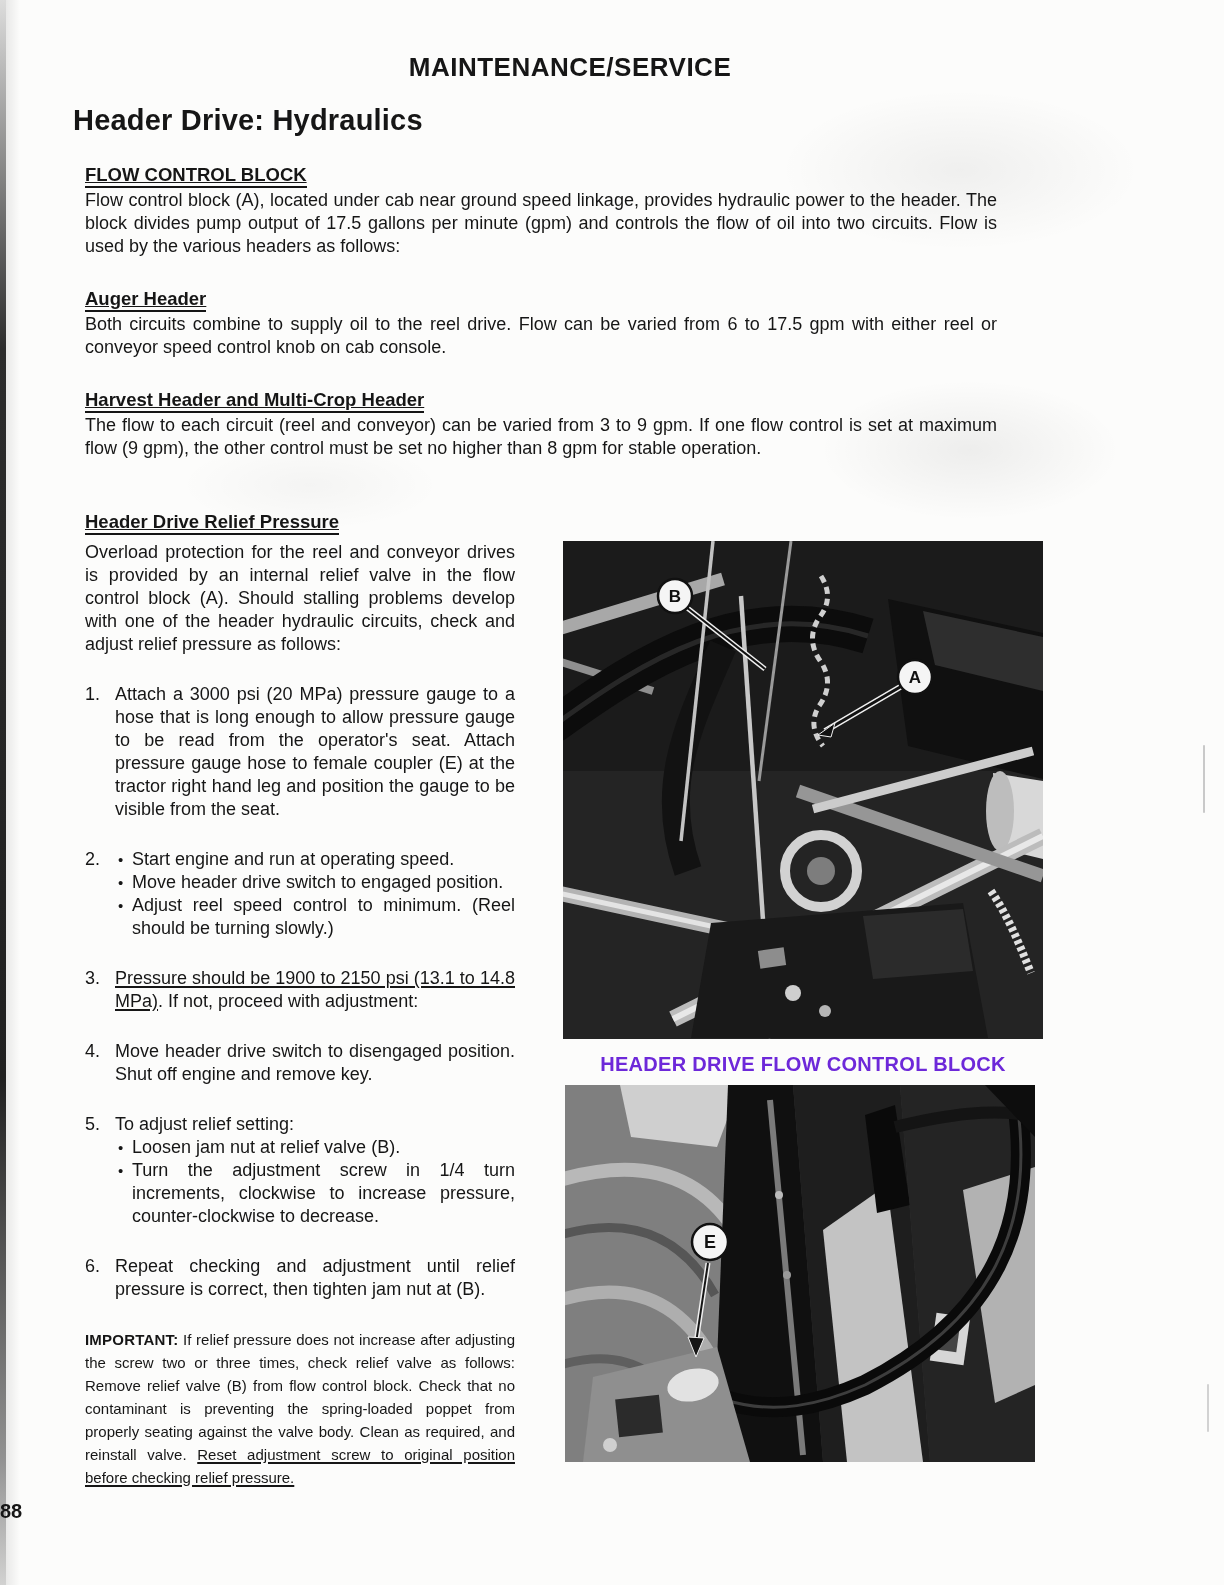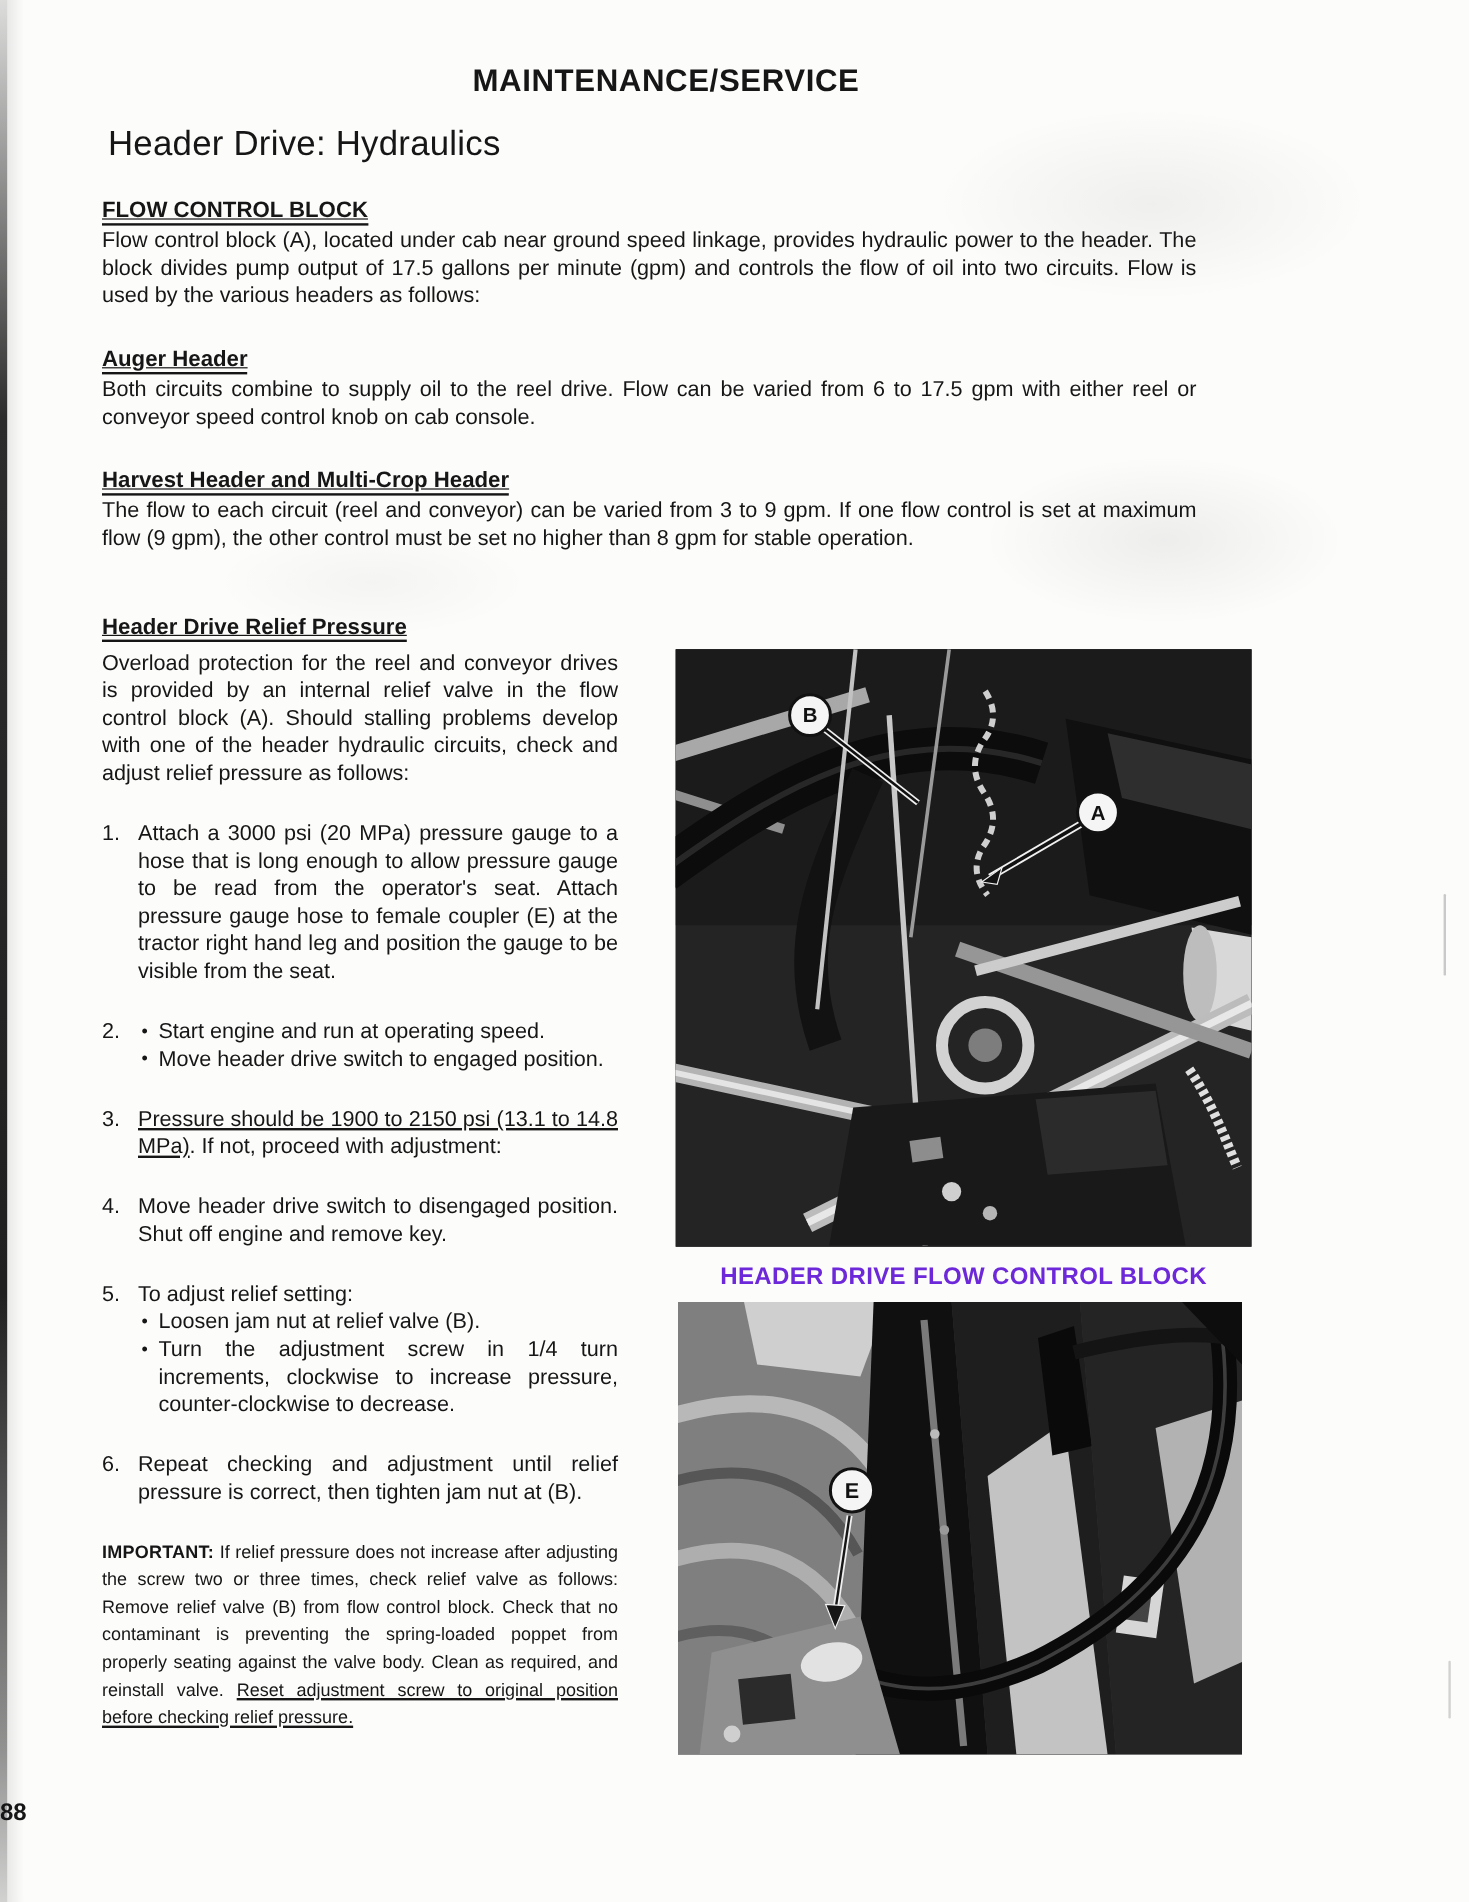--- a/index.html
+++ b/index.html
@@ -23,25 +23,25 @@
   .mark-right-1{position:absolute;left:1203px;top:745px;width:2px;height:68px;background:#c9c9c9;border-radius:2px;}
   .mark-right-2{position:absolute;left:1207px;top:1384px;width:2px;height:48px;background:#d2d2d2;border-radius:2px;}
   .smudge{position:absolute;pointer-events:none;}
   .s1{left:780px;top:90px;width:360px;height:160px;background:radial-gradient(closest-side,rgba(0,0,0,.05),rgba(0,0,0,0));}
   .s2{left:820px;top:380px;width:300px;height:140px;background:radial-gradient(closest-side,rgba(0,0,0,.06),rgba(0,0,0,0));}
   .s3{left:180px;top:440px;width:260px;height:90px;background:radial-gradient(closest-side,rgba(0,0,0,.03),rgba(0,0,0,0));}
 
   
   .doc-title{
     position:absolute;left:0;top:52px;width:1110px;text-align:center;
-    font-size:26px;font-weight:700;letter-spacing:.5px;
+    font-size:26px;font-weight:700;letter-spacing:.5px;padding-left:15px;
   }
   .h1{
-    position:absolute;left:90px;top:104px;
-    font-size:29px;font-weight:400;letter-spacing:.2px;
+    position:absolute;left:73px;top:104px;
+    font-size:29px;font-weight:700;letter-spacing:.2px;
   }
   .full-col{position:absolute;left:85px;top:164px;width:912px;}
   .sec-block{margin:0 0 30px 0;}
   .sec-h{font-size:18.5px;font-weight:700;margin:0 0 3px 0;}
   .sec-h span{border-bottom:2px solid #151515;padding-bottom:1px;text-decoration:underline;}
   .body-p{font-size:18px;line-height:23px;text-align:justify;margin:0;}
 
   .left-col{position:absolute;left:85px;top:511px;width:430px;}
   .left-col .sec-h{margin-bottom:8px;}
   .intro-p{font-size:18px;line-height:23px;text-align:justify;margin:0 0 27px 0;}
@@ -109,20 +109,21 @@
   <ol class="steps" id="steps-list">
       <li>
         <span class="num">1.</span>
         <div class="step-body"><span>Attach a 3000 psi (20 MPa) pressure gauge to a hose that is long enough to allow pressure gauge to be read from the operator's seat. Attach pressure gauge hose to female coupler (E) at the tractor right hand leg and position the gauge to be visible from the seat.</span></div>
       </li>
       <li>
         <span class="num">2.</span>
         <div class="step-body">
           <div class="bullet">Start engine and run at operating speed.</div>
           <div class="bullet">Move header drive switch to engaged position.</div>
+          <div class="bullet">Adjust reel speed control to minimum. (Reel should be turning slowly.)</div>
         </div>
       </li>
       <li>
         <span class="num">3.</span>
         <div class="step-body"><u>Pressure should be 1900 to 2150 psi (13.1 to 14.8 MPa)</u><span>. If not, proceed with adjustment:</span></div>
       </li>
       <li>
         <span class="num">4.</span>
         <div class="step-body"><span>Move header drive switch to disengaged position. Shut off engine and remove key.</span></div>
       </li>

